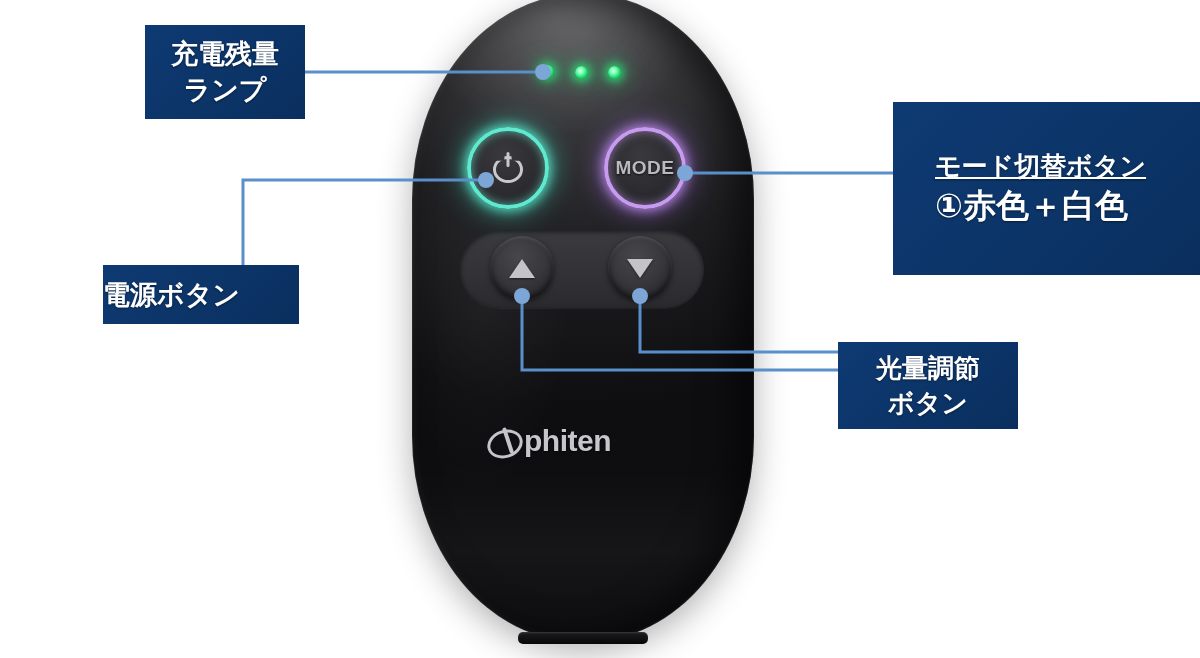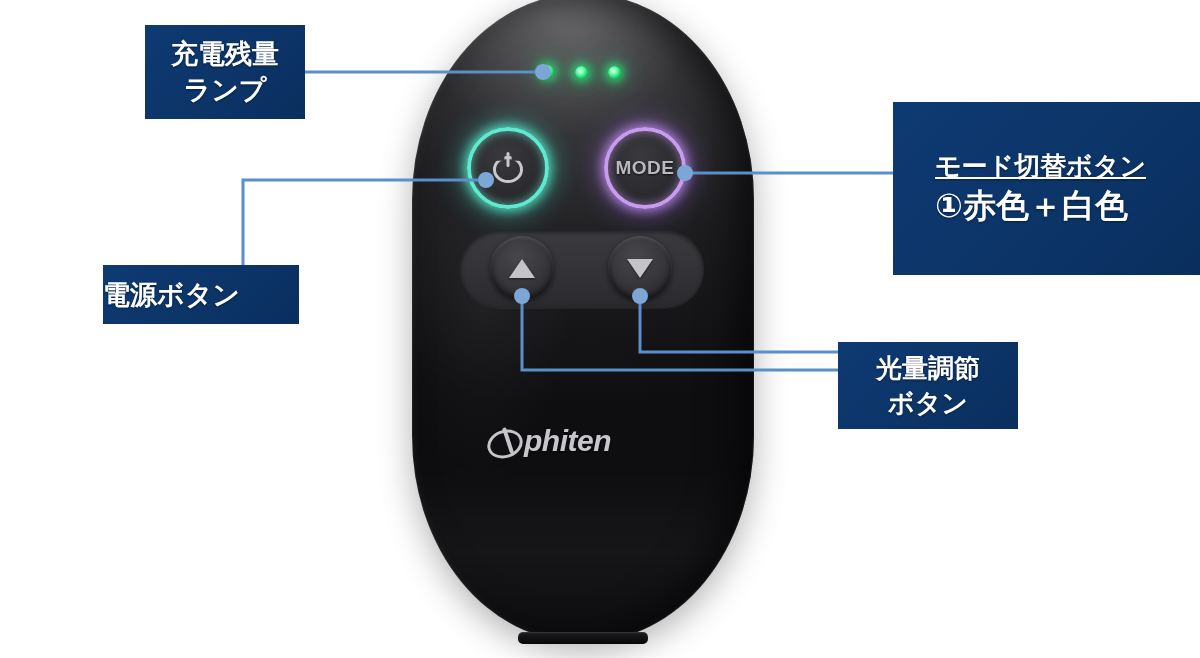--- a/index.html
+++ b/index.html
@@ -134,21 +134,21 @@
     position:absolute;left:0;top:3px;width:30px;height:22px;
     border:3px solid #c4c4c9;border-radius:50%;
     transform:rotate(-18deg);
   }
   .brand .mark .stem{
     position:absolute;left:19px;top:0px;width:4px;height:27px;
     background:#c4c4c9;border-radius:2px;transform:rotate(-18deg);
   }
   .brand .word{
     font-family:"Liberation Sans","DejaVu Sans",sans-serif;
-    font-size:30px;font-weight:700;font-style:italic;color:#c6c6cb;
+    font-size:30px;font-weight:700;color:#c6c6cb;
     letter-spacing:-0.5px;text-shadow:0 1px 2px rgba(0,0,0,.65);
   }
 
   
   .callout{
     position:absolute;
     background:linear-gradient(135deg,#0e3a73 0%,#0c3569 48%,#0a2f5e 100%);
     color:#ffffff;
     display:flex;flex-direction:column;justify-content:center;
     box-sizing:border-box;

